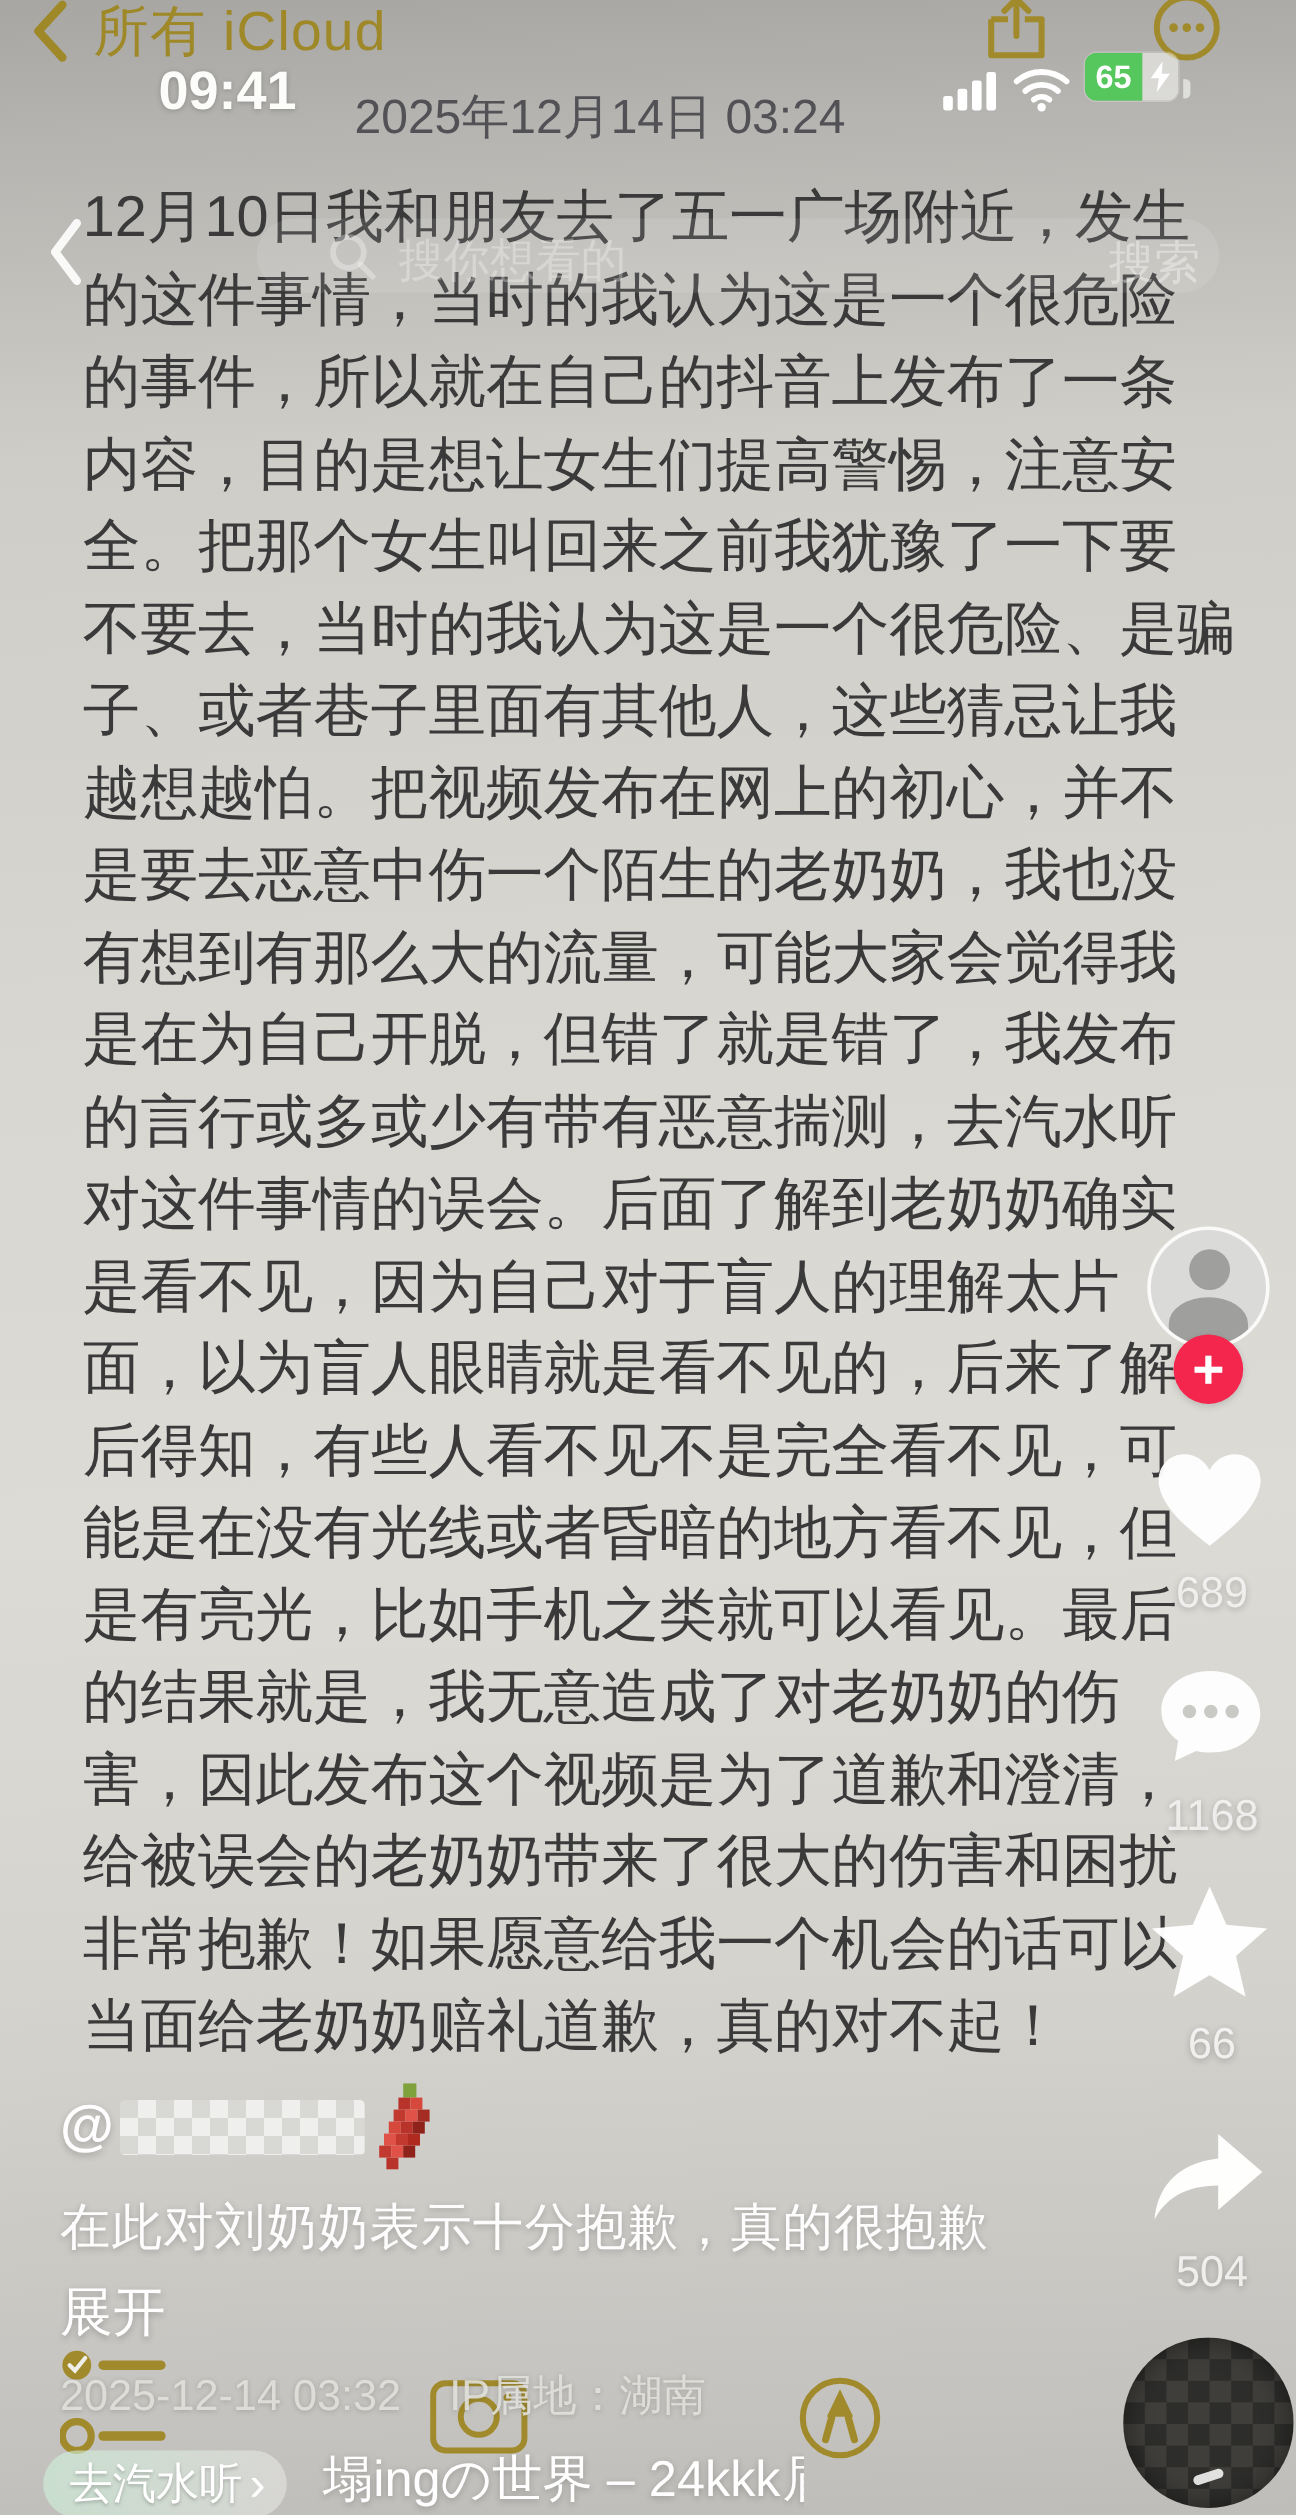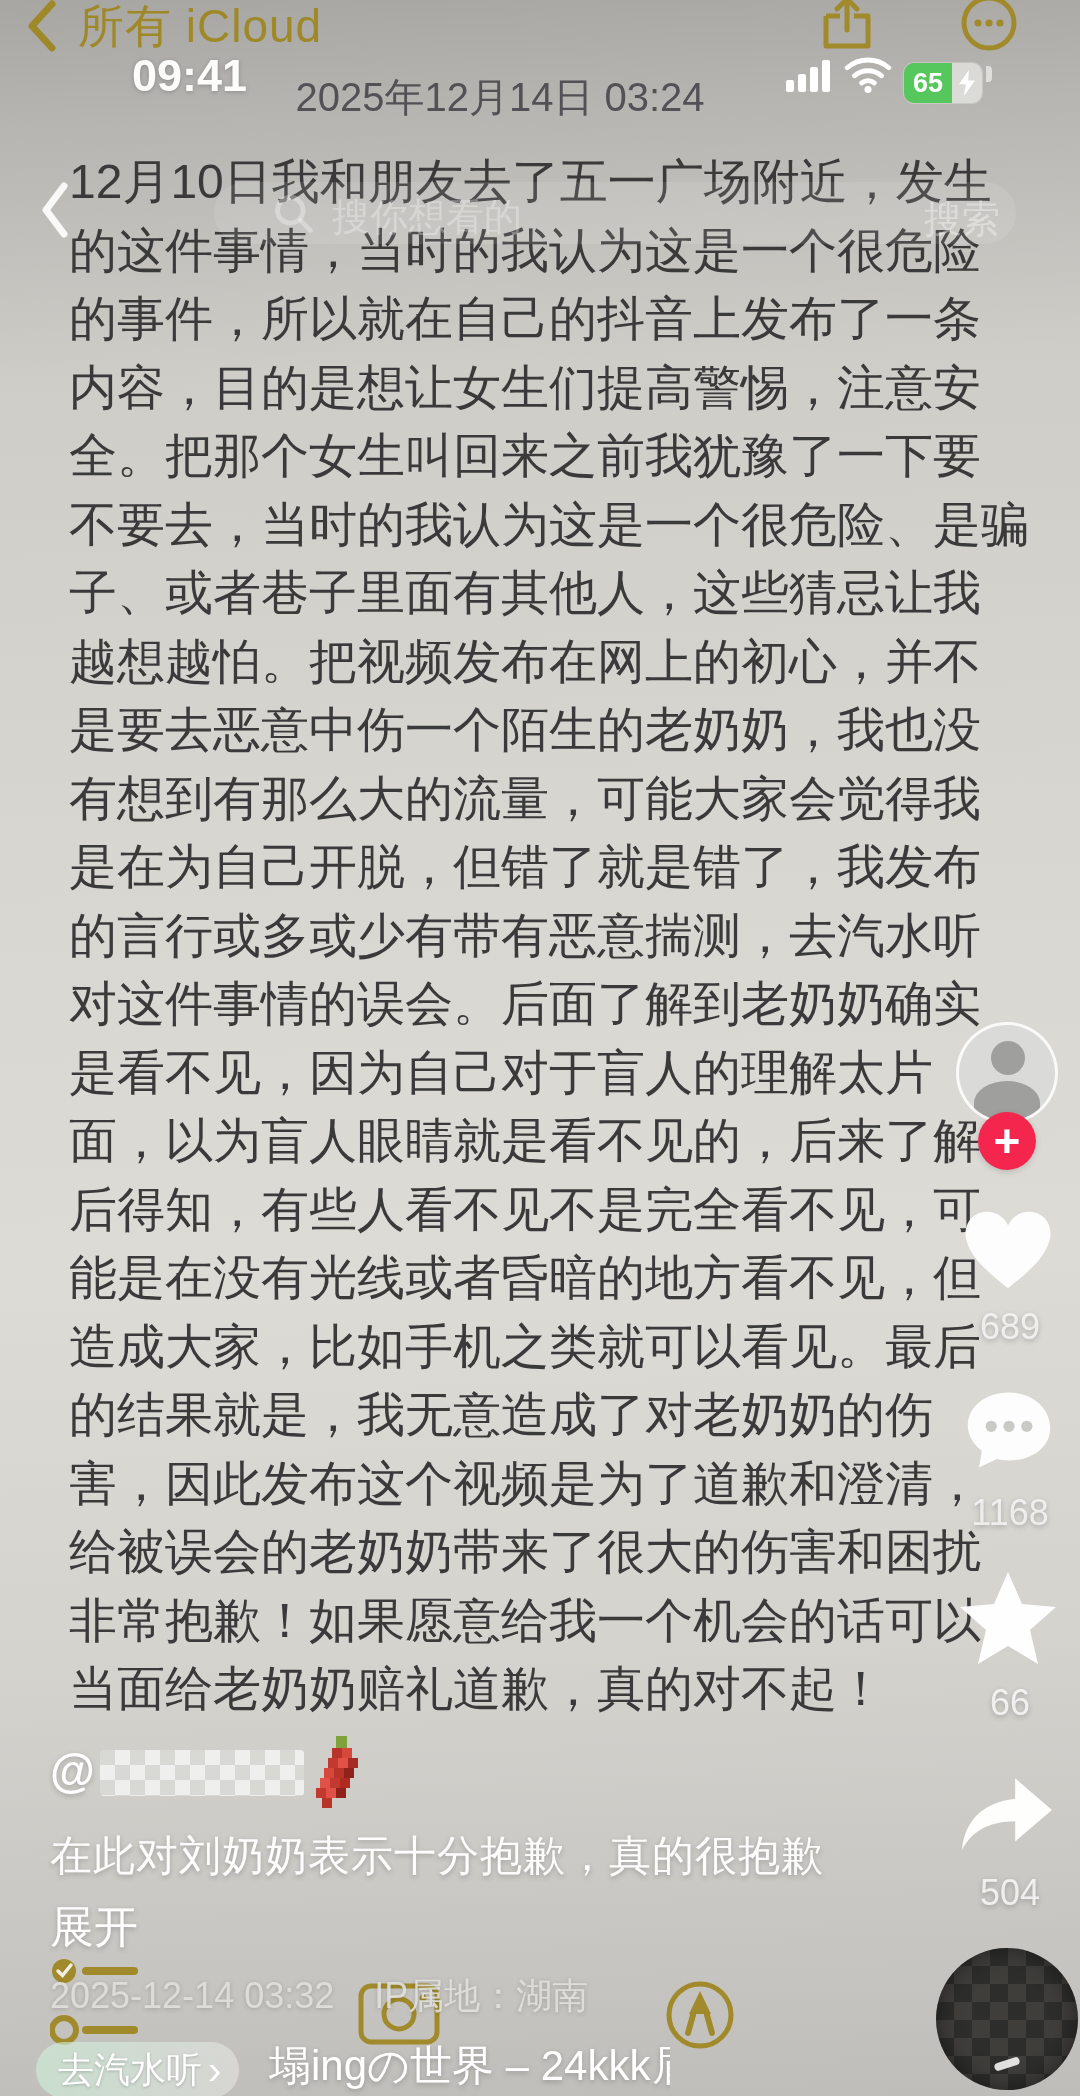--- a/index.html
+++ b/index.html
@@ -9,21 +9,21 @@
   .abs{position:absolute;}
   
   .notes-title{left:78px;top:-4px;font-size:46px;color:#9f8827;letter-spacing:1px;}
   .note-date{left:0;top:70px;width:1000px;text-align:center;font-size:40px;color:#515156;}
   .note-body{left:69px;top:148px;width:990px;}
   .note-line{height:68.5px;line-height:68.5px;white-space:nowrap;font-size:48px;color:#3a3a3a;}
   
   .time{left:132px;top:50px;font-size:45px;font-weight:600;color:#fcfcfa;text-shadow:0 1px 4px rgba(70,70,70,.35);}
   .signal{left:786px;top:58px;display:flex;align-items:flex-end;gap:4px;height:34px;}
   .signal i{display:block;width:8px;background:#fff;border-radius:2px;}
-  .battery{left:904px;top:63px;width:78px;height:40px;border-radius:10px;overflow:hidden;display:flex;box-shadow:0 0 0 1px rgba(255,255,255,.25);}
+  .battery{left:904px;top:44px;width:78px;height:40px;border-radius:10px;overflow:hidden;display:flex;box-shadow:0 0 0 1px rgba(255,255,255,.25);}
   .battery .fill{width:48px;background:#55c75d;color:#fff;font-size:27px;font-weight:700;display:flex;align-items:center;justify-content:center;}
   .battery .rest{flex:1;background:rgba(250,250,248,.55);display:flex;align-items:center;justify-content:center;}
   .battery-cap{left:986px;top:66px;width:6px;height:16px;border-radius:0 4px 4px 0;background:rgba(250,250,248,.6);}
   
   .search-pill{left:214px;top:182px;width:802px;height:62px;border-radius:31px;background:rgba(255,255,255,.10);}
   .search-hint{left:332px;top:192px;font-size:38px;color:rgba(255,255,255,.30);}
   .search-action{left:924px;top:194px;font-size:38px;color:rgba(255,255,255,.38);}
   .rail-count{left:928px;width:164px;text-align:center;font-size:36px;color:rgba(255,255,255,.78);text-shadow:0 2px 5px rgba(60,60,60,.3);}
   .avatar{left:956px;top:1022px;width:102px;height:102px;border-radius:50%;background:#dadad8;border:3px solid rgba(255,255,255,.85);overflow:hidden;box-sizing:border-box;}
   .avatar .head{position:absolute;top:16px;left:32px;width:34px;height:34px;border-radius:50%;background:#9f9f9d;}
@@ -110,21 +110,21 @@
     <div class="note-line">越想越怕。把视频发布在网上的初心，并不</div>
     <div class="note-line">是要去恶意中伤一个陌生的老奶奶，我也没</div>
     <div class="note-line">有想到有那么大的流量，可能大家会觉得我</div>
     <div class="note-line">是在为自己开脱，但错了就是错了，我发布</div>
     <div class="note-line">的言行或多或少有带有恶意揣测，去汽水听</div>
     <div class="note-line">对这件事情的误会。后面了解到老奶奶确实</div>
     <div class="note-line">是看不见，因为自己对于盲人的理解太片</div>
     <div class="note-line">面，以为盲人眼睛就是看不见的，后来了解</div>
     <div class="note-line">后得知，有些人看不见不是完全看不见，可</div>
     <div class="note-line">能是在没有光线或者昏暗的地方看不见，但</div>
-    <div class="note-line">造成大家，比如手机之类就可以看见。最后</div>
+    <div class="note-line">是有亮光，比如手机之类就可以看见。最后</div>
     <div class="note-line">的结果就是，我无意造成了对老奶奶的伤</div>
     <div class="note-line">害，因此发布这个视频是为了道歉和澄清，</div>
     <div class="note-line">给被误会的老奶奶带来了很大的伤害和困扰</div>
     <div class="note-line">非常抱歉！如果愿意给我一个机会的话可以</div>
     <div class="note-line">当面给老奶奶赔礼道歉，真的对不起！</div>
   </div>
 
   <span class="abs" style="left:50px;top:1956px;">
     <svg width="90" height="106" viewBox="0 0 90 106">
       <circle cx="14" cy="15" r="12" fill="#a18a2b"></circle>

